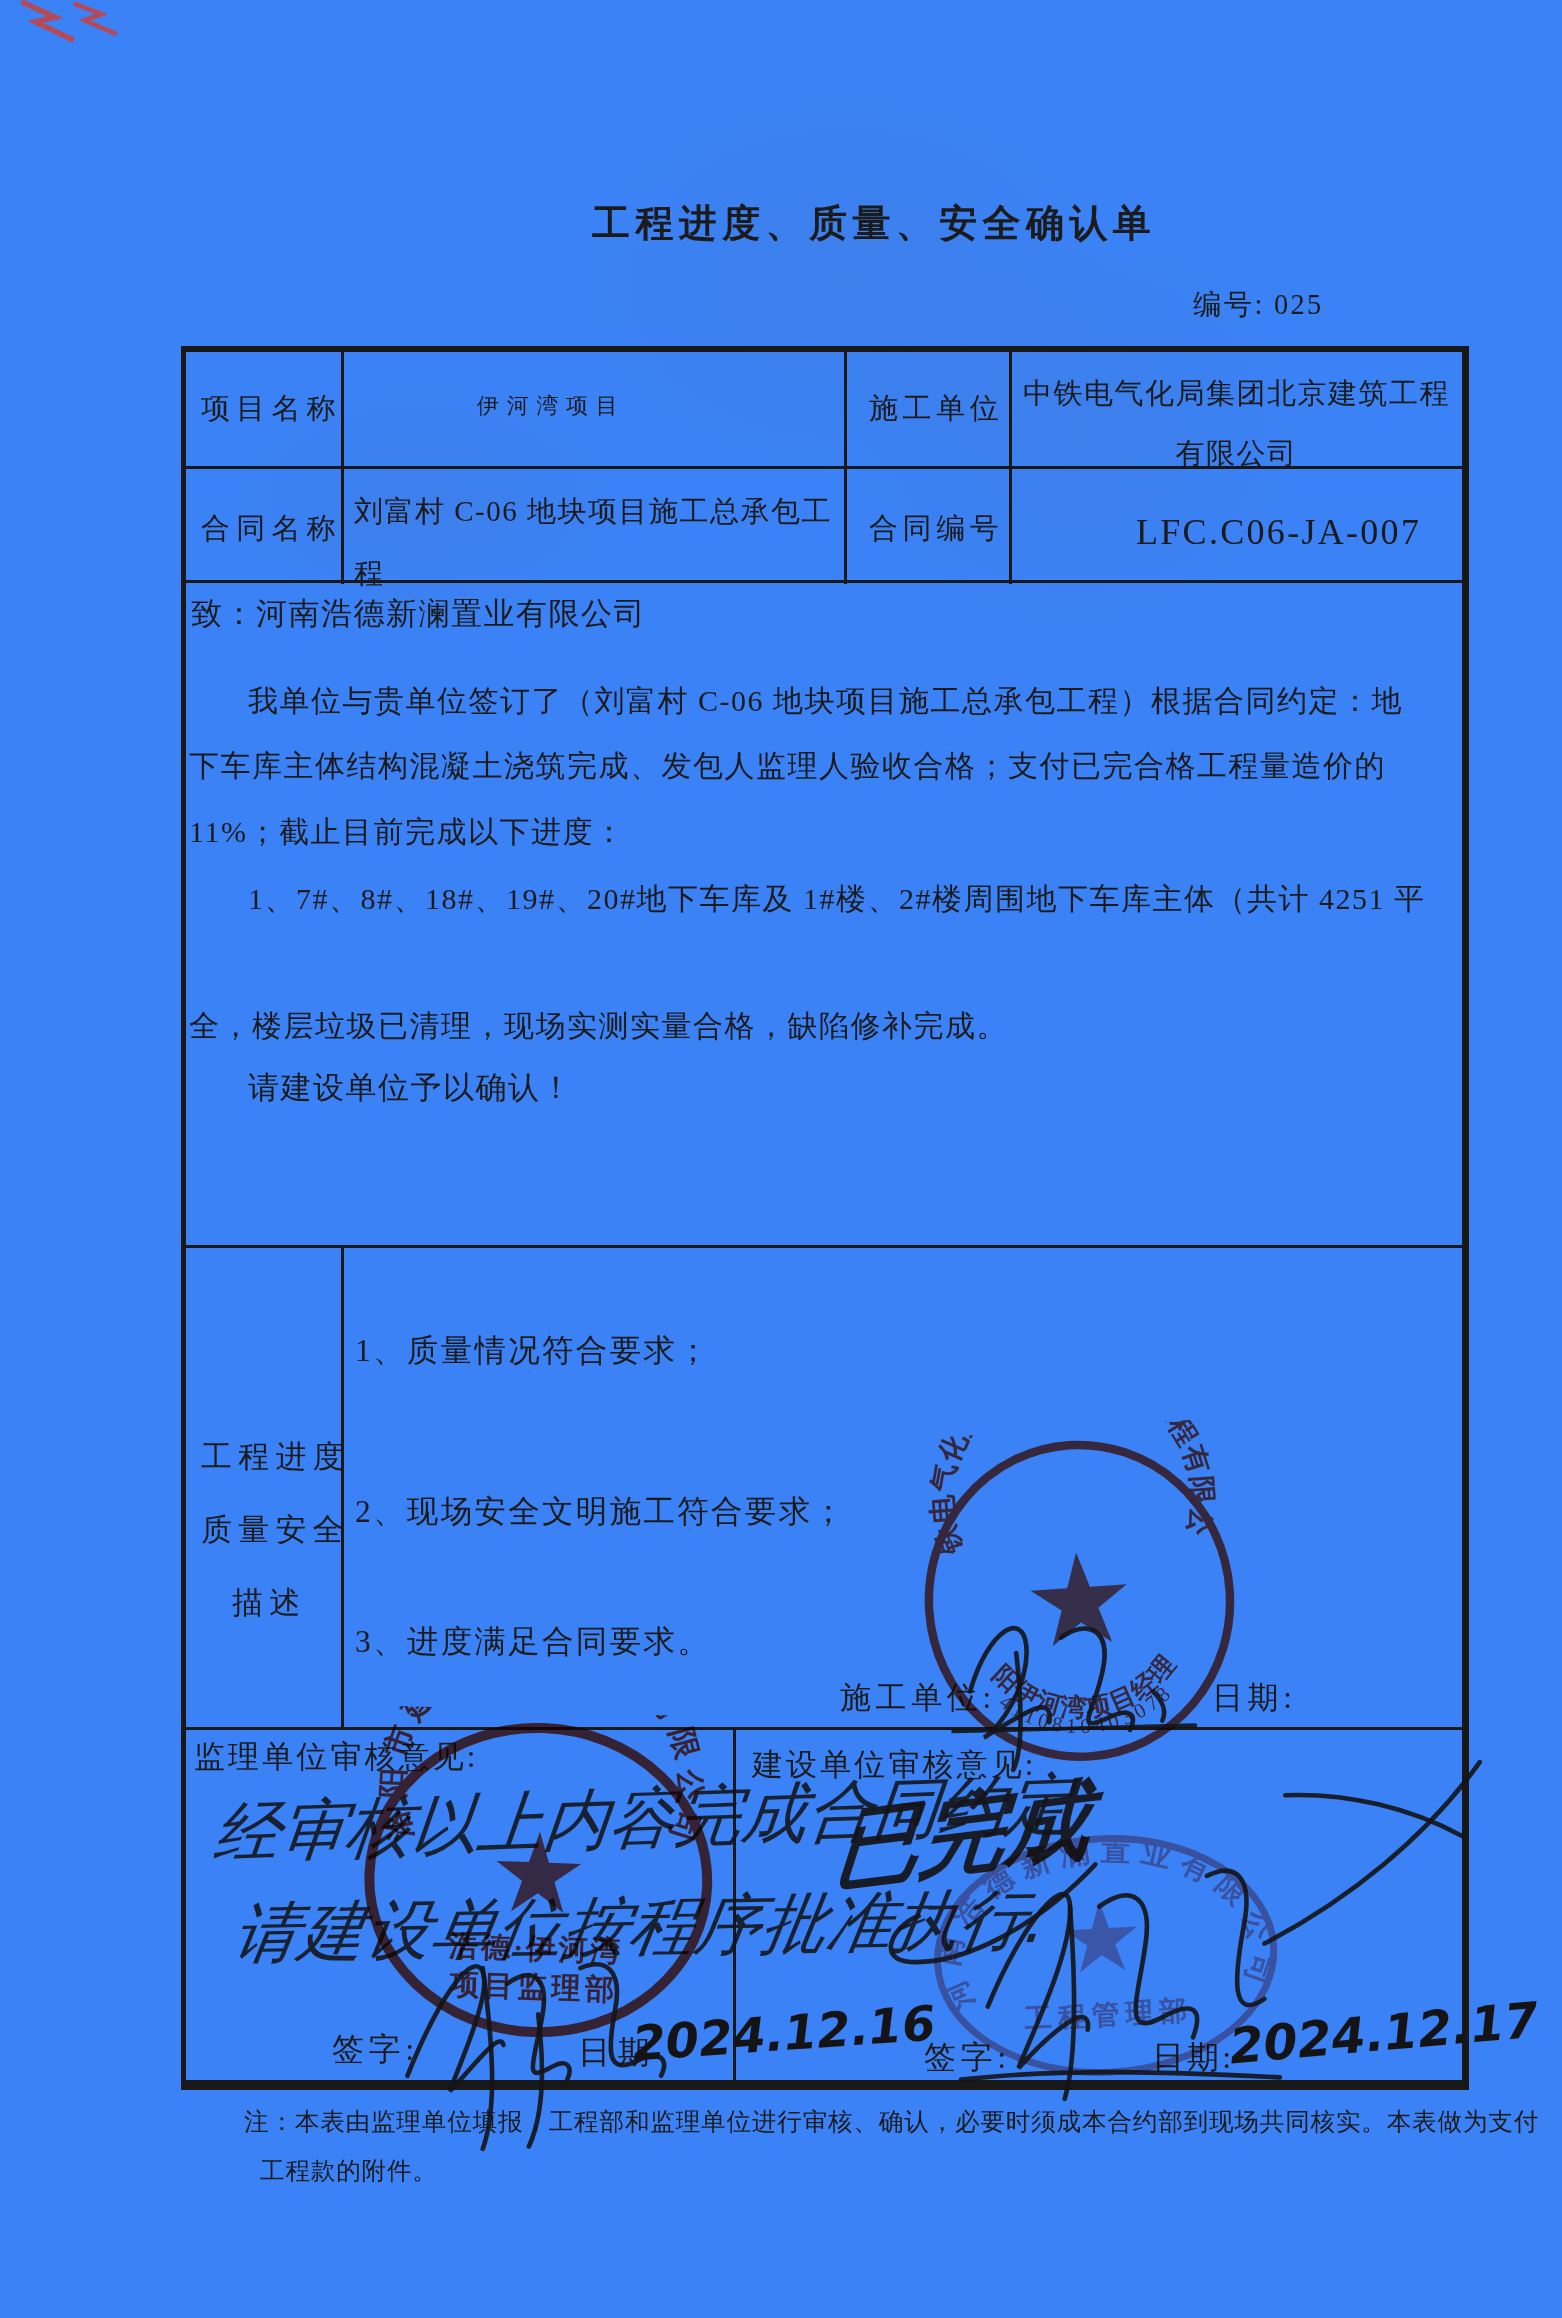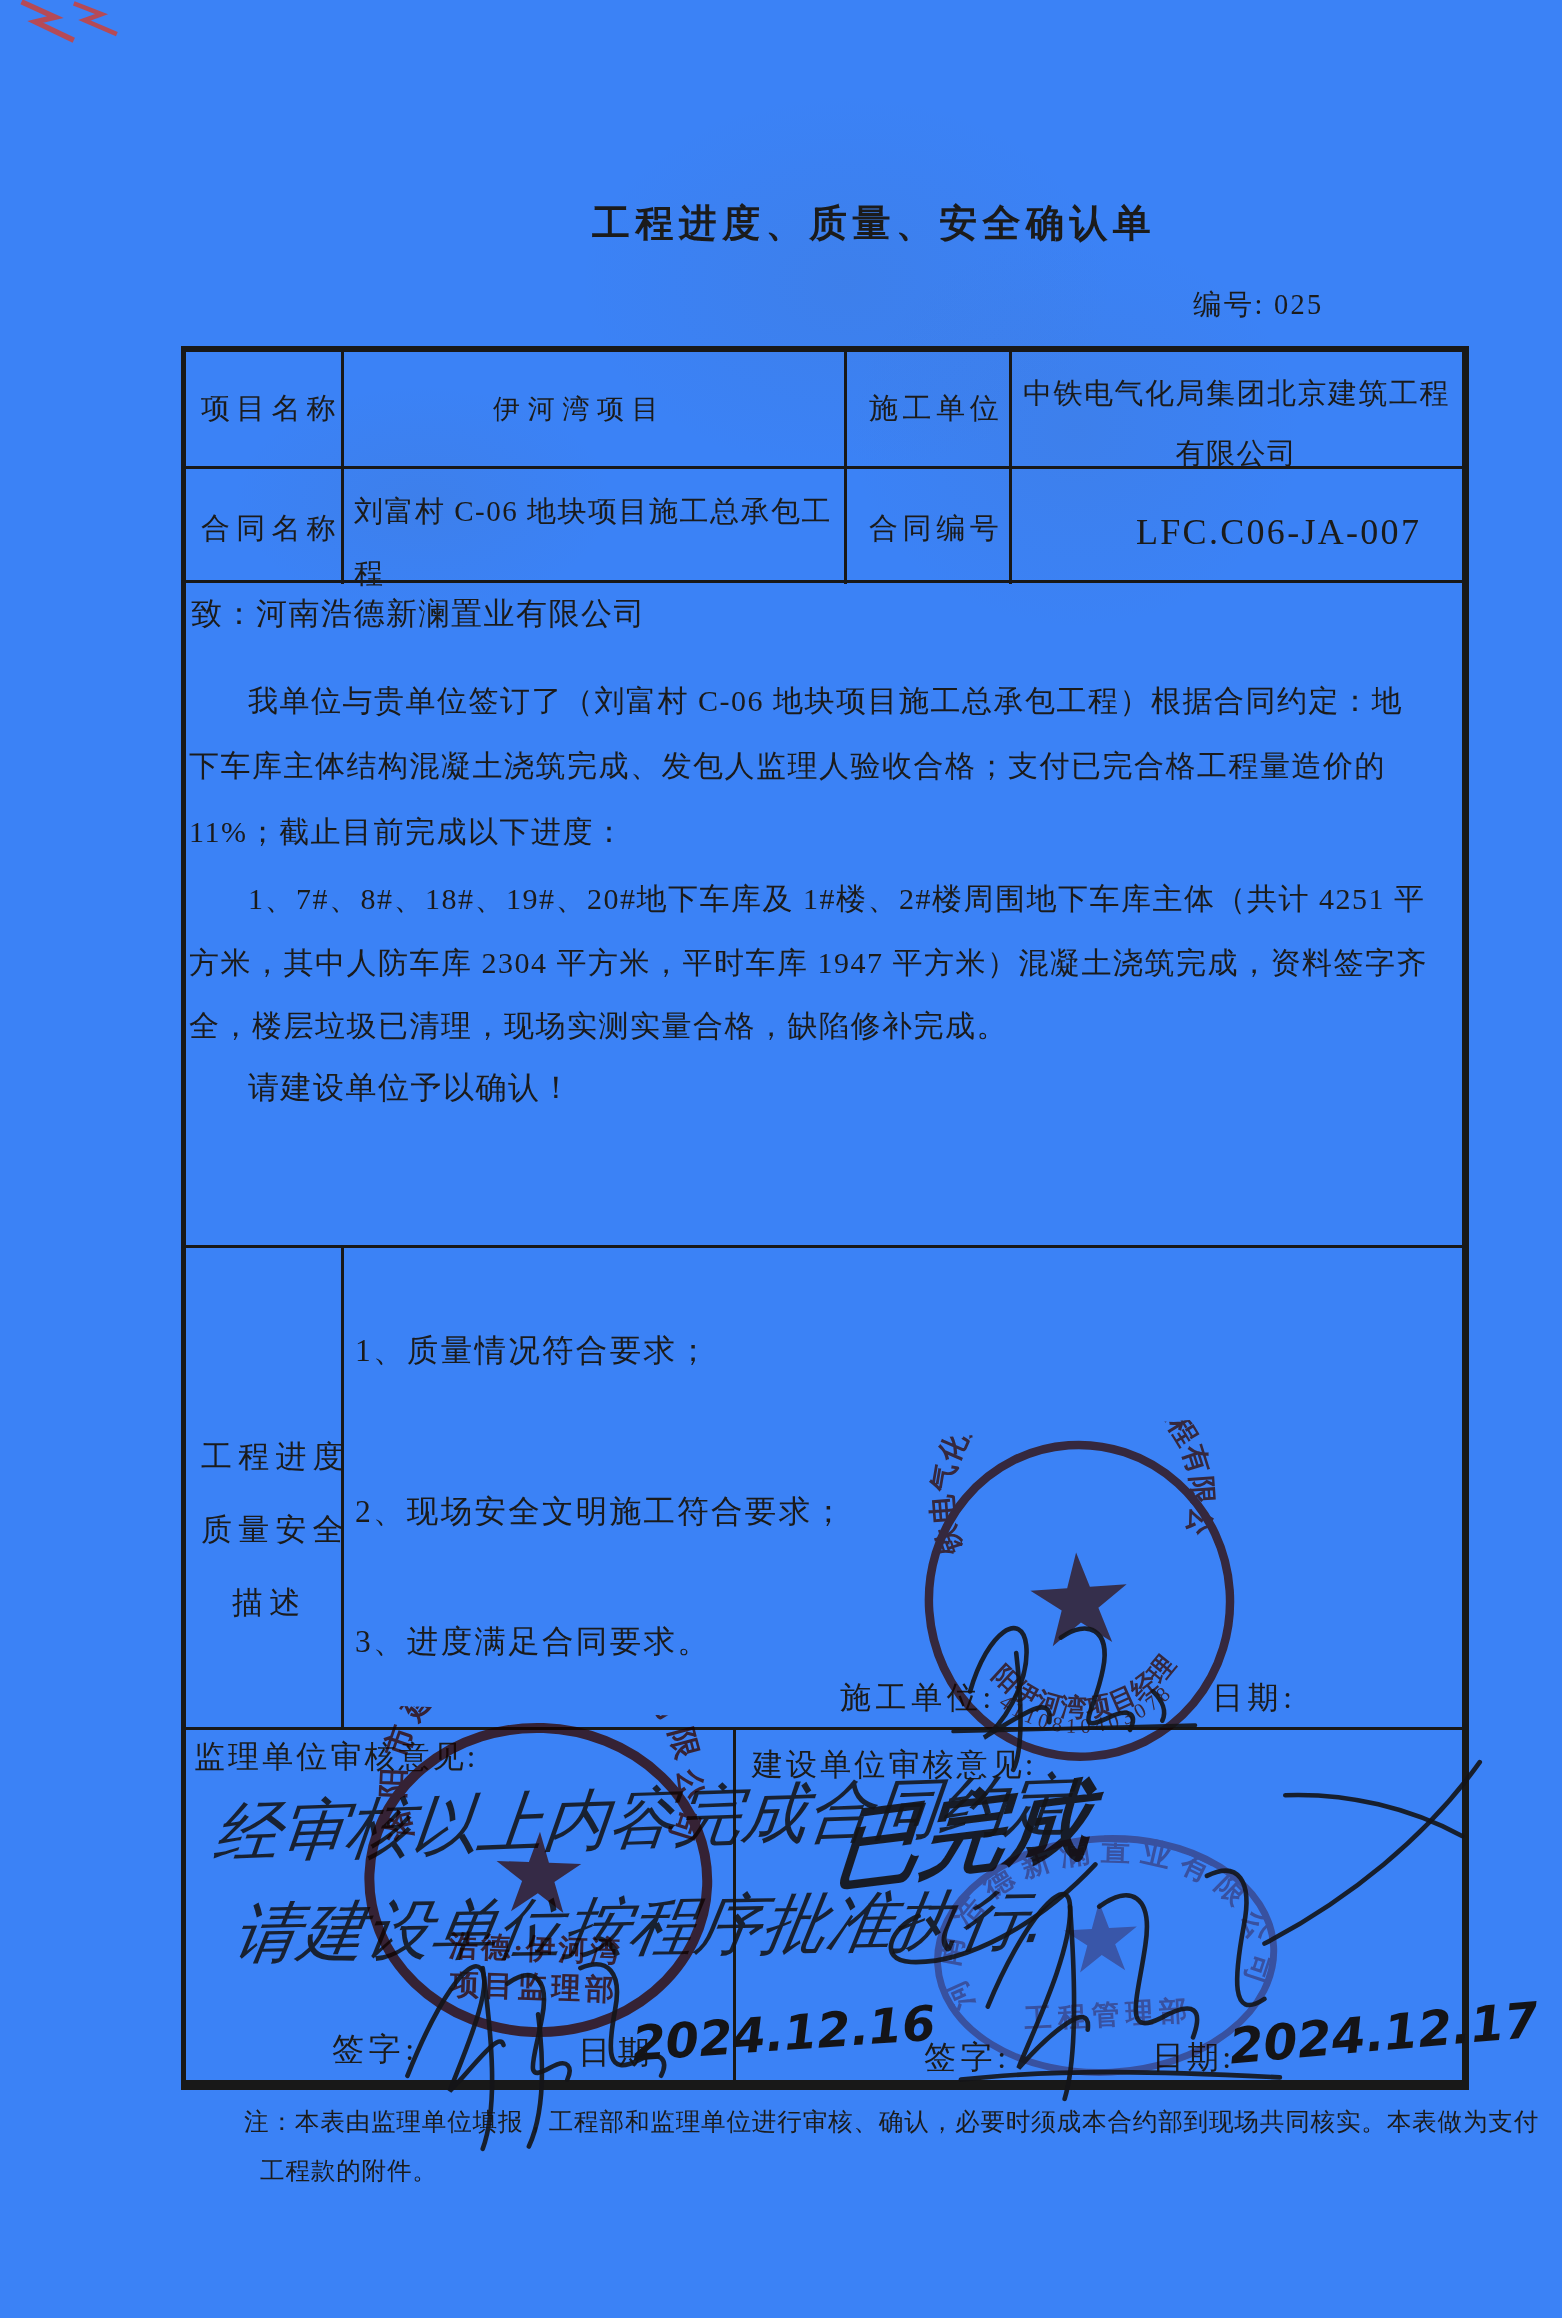--- a/index.html
+++ b/index.html
@@ -36,37 +36,36 @@
   <div class="line" style="left:183px;top:1245px;width:1282px;height:3.1px;"></div>
   <div class="line" style="left:183px;top:1727px;width:1282px;height:3.1px;"></div>
 
   <div class="line" style="left:341px;top:346px;width:3.1px;height:238px;"></div>
   <div class="line" style="left:844px;top:346px;width:3.1px;height:238px;"></div>
   <div class="line" style="left:1009px;top:346px;width:3.1px;height:238px;"></div>
   <div class="line" style="left:341px;top:1245px;width:3.1px;height:484px;"></div>
   <div class="line" style="left:733px;top:1727px;width:3.1px;height:357px;"></div>
 
   <div class="t" style="left:201px;top:389px;font-size:29px;letter-spacing:6.2px;">项目名称</div>
-  <div class="t" style="left:477px;top:391px;font-size:27px;letter-spacing:7.7px;margin-left:16px;">伊河湾项目</div>
+  <div class="t" style="left:477px;top:391px;font-size:22px;letter-spacing:7.7px;">伊河湾项目</div>
   <div class="t" style="left:869px;top:389px;font-size:29px;letter-spacing:4.6px;">施工单位</div>
   <div class="t" style="left:1019px;top:363px;width:435px;font-size:29px;letter-spacing:1.5px;white-space:normal;text-align:center;line-height:60px;">中铁电气化局集团北京建筑工程有限公司</div>
 
   <div class="t" style="left:201px;top:509px;font-size:29px;letter-spacing:6.2px;">合同名称</div>
   <div class="t" style="left:354px;top:480px;width:481px;font-size:29px;letter-spacing:1.5px;white-space:normal;line-height:62px;">刘富村 C-06 地块项目施工总承包工程</div>
   <div class="t" style="left:869px;top:509px;font-size:29px;letter-spacing:4.6px;">合同编号</div>
   <div class="t" style="left:1136px;top:511px;font-size:36px;letter-spacing:2.3px;">LFC.C06-JA-007</div>
 
   <div class="t" style="left:191px;top:593px;font-size:31px;letter-spacing:1.5px;text-align:center;">致：河南浩德新澜置业有限公司</div>
 
   <div class="t" style="left:248px;top:681px;font-size:30px;letter-spacing:1.5px;">我单位与贵单位签订了（刘富村 C-06 地块项目施工总承包工程）根据合同约定：地</div>
   <div class="t" style="left:189px;top:746px;font-size:30px;letter-spacing:1.5px;">下车库主体结构混凝土浇筑完成、发包人监理人验收合格；支付已完合格工程量造价的</div>
   <div class="t" style="left:189px;top:812px;font-size:30px;letter-spacing:1.5px;">11%；截止目前完成以下进度：</div>
 
   <div class="t" style="left:248px;top:879px;font-size:30px;letter-spacing:1.5px;">1、7#、8#、18#、19#、20#地下车库及 1#楼、2#楼周围地下车库主体（共计 4251 平</div>
-  <div class="t" style="left:189px;top:943px;font-size:30px;letter-spacing:1.5px;">方米，其中人防车库 2304 平方米，平时车库 1947 平方米）混凝土浇筑完成，资料签字齐</div>
   <div class="t" style="left:189px;top:1006px;font-size:30px;letter-spacing:1.5px;">全，楼层垃圾已清理，现场实测实量合格，缺陷修补完成。</div>
 
   <div class="t" style="left:248px;top:1067px;font-size:31px;letter-spacing:1.5px;">请建设单位予以确认！</div>
 
   <div class="t" style="left:201px;top:1436px;font-size:31px;letter-spacing:6.2px;">工程进度</div>
   <div class="t" style="left:201px;top:1509px;font-size:31px;letter-spacing:6.2px;">质量安全</div>
   <div class="t" style="left:232px;top:1582px;font-size:31px;letter-spacing:6.2px;">描述</div>
 
   <div class="t" style="left:355px;top:1330px;font-size:31.5px;letter-spacing:2.3px;">1、质量情况符合要求；</div>
   <div class="t" style="left:355px;top:1491px;font-size:31.5px;letter-spacing:2.3px;">2、现场安全文明施工符合要求；</div>

